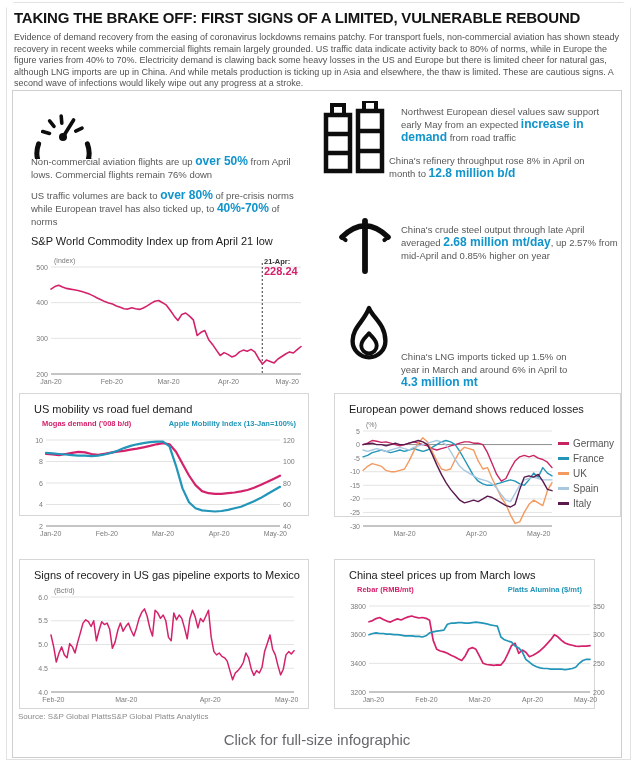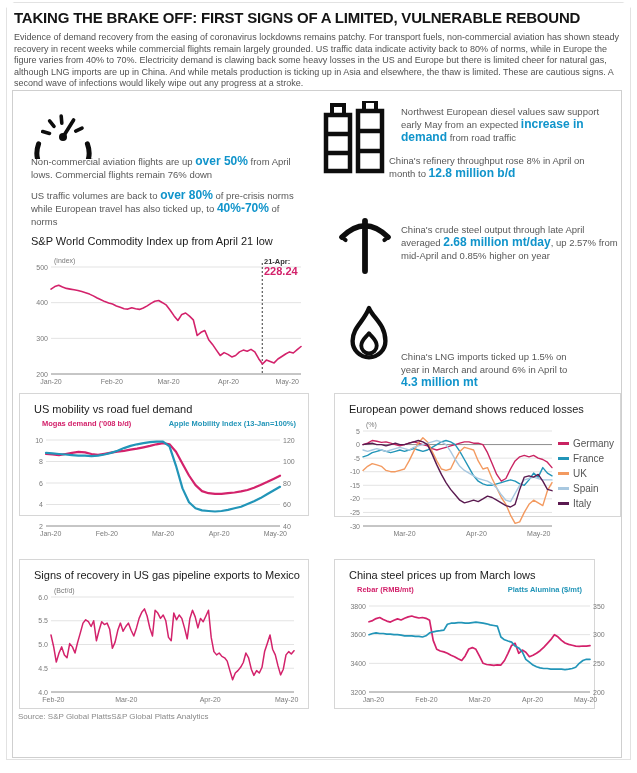--- a/index.html
+++ b/index.html
@@ -259,14 +259,15 @@
             <text x="87.46000000000001" y="104" text-anchor="middle" font-size="7" fill="#7a7a7a">Feb-20</text>
             <text x="140.5" y="104" text-anchor="middle" font-size="7" fill="#7a7a7a">Mar-20</text>
             <text x="193.54" y="104" text-anchor="middle" font-size="7" fill="#7a7a7a">Apr-20</text>
             <text x="246.57999999999998" y="104" text-anchor="middle" font-size="7" fill="#7a7a7a">May-20</text>
             <polyline points="30.0,23.8 33.6,22.6 37.1,20.6 40.7,19.5 44.3,21.5 47.8,23.1 51.4,24.1 55.0,22.3 58.5,20.9 62.1,22.0 65.6,20.3 69.2,18.9 72.8,18.0 76.3,19.2 79.9,20.0 83.5,19.5 87.0,20.3 90.6,22.3 94.2,42.4 97.7,51.3 101.3,53.0 104.9,53.9 108.4,55.3 112.0,57.3 115.5,58.7 119.1,60.7 122.7,62.5 126.2,57.9 129.8,51.0 133.4,49.6 136.9,51.3 140.5,58.2 144.1,65.3 147.6,66.5 151.2,66.8 154.8,67.3 158.3,66.8 161.9,67.1 165.5,62.5 169.0,55.3 172.6,47.4 176.1,45.3 179.7,55.3 183.3,52.1 186.8,54.2 190.4,58.7 194.0,57.3 197.5,55.3 201.1,52.7 204.7,49.3 208.2,45.6 211.8,41.7 215.4,36.7 218.9,38.8 222.5,42.4 226.0,45.0 229.6,46.4 233.2,47.3 236.7,48.1 240.3,48.3 243.9,48.0 247.4,48.1 251.0,47.6" fill="none" stroke="#d3226b" stroke-width="1.7" stroke-linejoin="round" stroke-linecap="round"></polyline>
             <polyline points="30.0,36.7 33.6,35.5 37.1,34.9 40.7,35.5 44.3,35.5 47.8,36.1 51.4,36.1 55.0,36.7 58.5,36.7 62.1,37.2 65.6,37.8 69.2,37.8 72.8,37.8 76.3,38.4 79.9,38.4 83.5,39.0 87.0,37.8 90.6,34.9 94.2,33.8 97.7,33.2 101.3,32.7 104.9,32.1 108.4,26.3 112.0,25.2 115.5,25.2 119.1,24.6 122.7,24.6 126.2,25.2 129.8,25.2 133.4,24.6 136.9,24.1 140.5,24.6 144.1,25.2 147.6,25.8 151.2,26.9 154.8,27.5 158.3,28.1 161.9,39.0 165.5,41.8 169.0,43.0 172.6,44.1 176.1,48.1 179.7,49.9 183.3,53.9 186.8,61.3 190.4,64.2 194.0,67.1 197.5,68.8 201.1,69.9 204.7,70.5 208.2,70.5 211.8,71.1 215.4,71.1 218.9,71.1 222.5,71.1 226.0,71.6 229.6,71.1 233.2,70.5 236.7,69.3 240.3,65.3 243.9,62.5 247.4,61.3 251.0,61.3" fill="none" stroke="#2295b8" stroke-width="1.7" stroke-linejoin="round" stroke-linecap="round"></polyline>
           </svg></div>
     </div>
 
     <div class="source">Source: S&amp;P Global PlattsS&amp;P Global Platts Analytics</div>
+    <div class="caption">Click for full-size infographic</div>
   </div>
 </div>
 
 </body></html>

